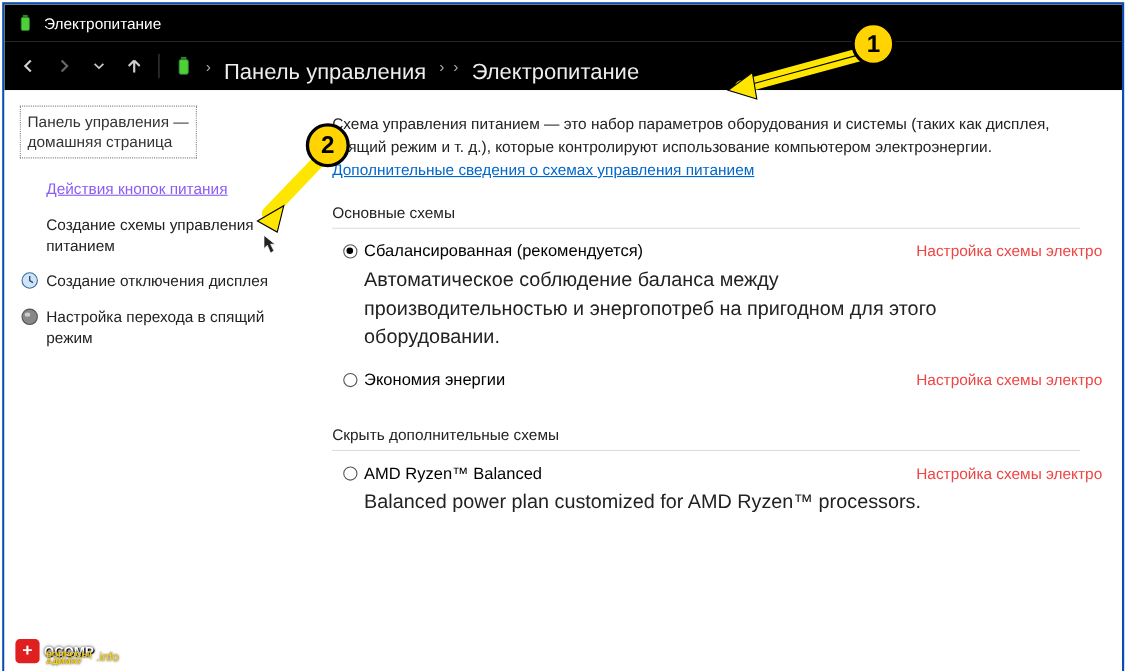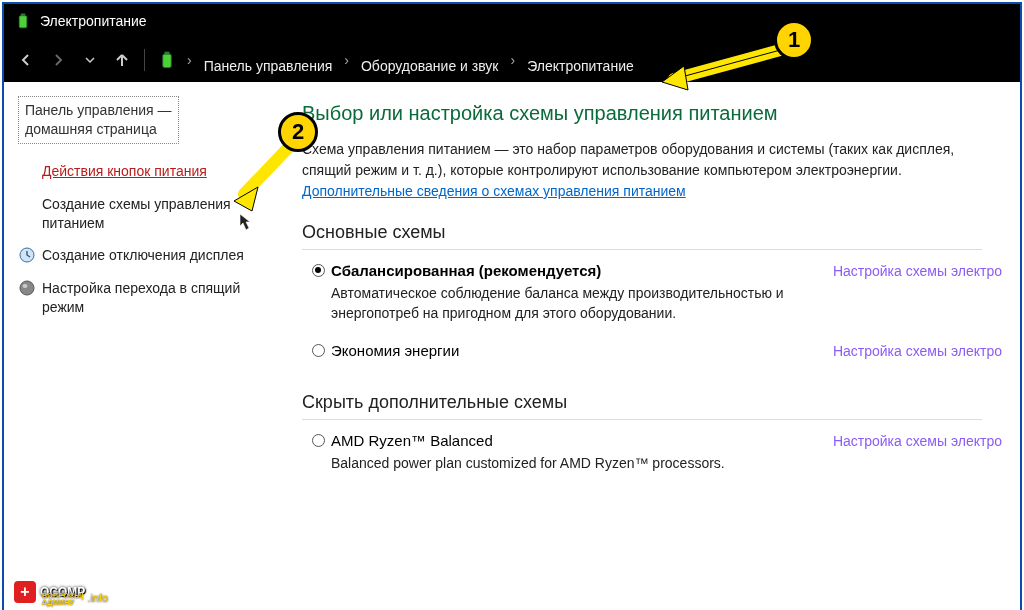--- a/index.html
+++ b/index.html
@@ -5,44 +5,44 @@
   * { box-sizing: border-box; margin: 0; padding: 0; }
   body { font-family: "Segoe UI", Tahoma, sans-serif; font-size: 14px; background: #fff; width: 1024px; height: 610px; overflow: hidden; position: relative; }
   .window { border: 2px solid #0a4db0; width: 1020px; height: 610px; margin: 2px; background: #fff; position: relative; overflow: hidden; }
   .titlebar { background: #000; color: #fff; display: flex; align-items: center; height: 34px; padding: 0 10px; }
   .titlebar .ticon { width: 18px; height: 18px; margin-right: 8px; }
   .titlebar .ttext { font-size: 14px; }
   .navbar { background: #000; color: #fff; display: flex; align-items: center; height: 44px; padding: 0 8px; gap: 4px; }
   .navbtn { width: 28px; height: 28px; display: flex; align-items: center; justify-content: center; cursor: pointer; color: #ccc; }
   .navbtn.disabled { color: #555; }
   .vsep { width: 1px; height: 22px; background: #444; margin: 0 4px; }
-  .addrseg { color: #eee; cursor: pointer; padding: 4px 6px; font-size: 14px; margin-top: 12px; }
+  .addrseg { color: #eee; cursor: pointer; padding: 4px 6px; font-size: 20px; margin-top: 12px; }
   .addrar { color: #aaa; padding: 0 2px; }
   .bicon { width: 20px; height: 20px; margin: 0 4px; }
   .content { display: flex; height: calc(100% - 78px); background: #fff; }
   .sidebar { width: 270px; padding: 14px 10px 10px 14px; border-right: 0; }
   .home-frame { border: 1px dotted #888; padding: 4px 6px; margin-bottom: 18px; display: inline-block; }
   .home-frame div { color: #333; line-height: 1.35; font-size: 14px; }
   .slink { display: flex; align-items: flex-start; margin-bottom: 14px; cursor: pointer; }
   .slink .sicon { width: 18px; height: 18px; margin-right: 6px; flex: 0 0 18px; }
-  .slink .stext { color: #b91c1c; font-size: 14px; line-height: 1.35; }
+  .slink .stext { color: #8b5cf6; font-size: 14px; line-height: 1.35; }
   .slink .stext.u { text-decoration: underline; }
   .main { flex: 1; padding: 20px 0 10px 28px; }
   .main h1 { color: #0a6b3a; font-size: 20px; font-weight: 400; margin-bottom: 14px; }
   .desc { color: #222; font-size: 14px; line-height: 1.5; margin-bottom: 20px; max-width: 700px; }
   .desc a { color: #0066cc; text-decoration: underline; cursor: pointer; }
-  .section-label { color: #222; font-size: 18px; margin-bottom: 6px; }
+  .section-label { color: #222; font-size: 14px; margin-bottom: 6px; }
   .divline { border-top: 1px solid #ddd; margin: 4px 0 12px 0; max-width: 680px; }
   .plan { display: flex; align-items: flex-start; margin-bottom: 10px; max-width: 700px; }
   .plan-left { flex: 0 0 18px; padding-left: 10px; padding-top: 2px; }
   .plan-body { flex: 1; padding-left: 6px; }
   .plan-name { font-size: 15px; color: #000; }
-  .plan-name.bold { font-weight: 700; }
-  .plan-desc { font-size: 14px; color: #222; line-height: 1.45; margin-top: 4px; max-width: 540px; padding-left: 0; }
-  .plan-cfg { color: #8b5cf6; font-size: 14px; cursor: pointer; white-space: nowrap; margin-left: auto; padding-left: 20px; }
+  .plan-name.bold { font-weight: 400; }
+  .plan-desc { font-size: 18px; color: #222; line-height: 1.45; margin-top: 4px; max-width: 540px; padding-left: 0; }
+  .plan-cfg { color: #ef4444; font-size: 14px; cursor: pointer; white-space: nowrap; margin-left: auto; padding-left: 20px; }
   .plan-row { display: flex; align-items: baseline; max-width: 680px; }
   .radio { width: 13px; height: 13px; border: 1.5px solid #555; border-radius: 50%; display: inline-block; position: relative; }
   .radio.sel::after { content: ''; position: absolute; width: 6px; height: 6px; background: #000; border-radius: 50%; top: 2px; left: 2px; }
   .marker { position: absolute; width: 40px; height: 40px; background: #ffd400; border: 3px solid #000; border-radius: 50%; display: flex; align-items: center; justify-content: center; font-size: 22px; font-weight: 700; z-index: 50; }
   .arrow { position: absolute; z-index: 40; }
   .brand { position: absolute; left: 10px; bottom: 6px; z-index: 60; display: flex; align-items: center; gap: 4px; }
   .brand .cross { width: 22px; height: 22px; background: #e02020; border-radius: 4px; display: flex; align-items: center; justify-content: center; color: #fff; font-weight: 700; font-size: 16px; }
   .brand .btxt1 { color: #fff; font-weight: 700; font-size: 12px; text-shadow: 0 0 3px #000, 1px 1px 1px #000; }
   .brand .btxt2 { color: #ffd400; font-weight: 400; font-size: 11px; text-shadow: 0 0 2px #000; margin-left: -2px; margin-top: 12px; }
   .brand .sub { position: absolute; left: 28px; bottom: -2px; color: #ffd400; font-size: 7px; font-weight: 700; letter-spacing: 0.3px; text-shadow: 0 0 2px #000; }
@@ -83,21 +83,20 @@
         </svg>
     </div>
     <div class="vsep"></div>
     <svg class="bicon" viewBox="0 0 24 24">
       <rect x="7" y="5" width="10" height="16" rx="2" fill="#4cd137" stroke="#2e7d32"></rect>
       <rect x="9" y="2" width="6" height="3" fill="#2e7d32"></rect>
     </svg>
     <span class="addrar">›</span>
     <span class="addrseg">Панель управления</span>
     <span class="addrar">›</span>
-    <span class="addrseg">Оборудование и звук</span>
     <span class="addrar">›</span>
     <span class="addrseg">Электропитание</span>
   </div>
 
   <div class="content">
     <div class="sidebar">
       <div class="home-frame">
         <div>Панель управления —</div>
         <div>домашняя страница</div>
       </div>
@@ -127,21 +126,20 @@
           <svg width="18" height="18" viewBox="0 0 18 18">
               <circle cx="9" cy="9" r="7" fill="#888" stroke="#555"></circle>
               <ellipse cx="7" cy="7" rx="2.5" ry="2" fill="#ccc"></ellipse>
             </svg>
         </span>
         <span class="stext" style="color:#222;">Настройка перехода в спящий режим</span>
       </div>
     </div>
 
     <div class="main">
-      <h1>Выбор или настройка схемы управления питанием</h1>
       <p class="desc">
         <span>Схема управления питанием — это набор параметров оборудования и системы (таких как дисплея, спящий режим и т. д.), которые контролируют использование компьютером электроэнергии. </span><a>Дополнительные сведения о схемах управления питанием</a>
       </p>
 
       <div class="section-label">Основные схемы</div>
       <div class="divline"></div>
 
       <div class="plan">
         <div class="plan-left"><span class="radio sel"></span></div>
         <div class="plan-body">

